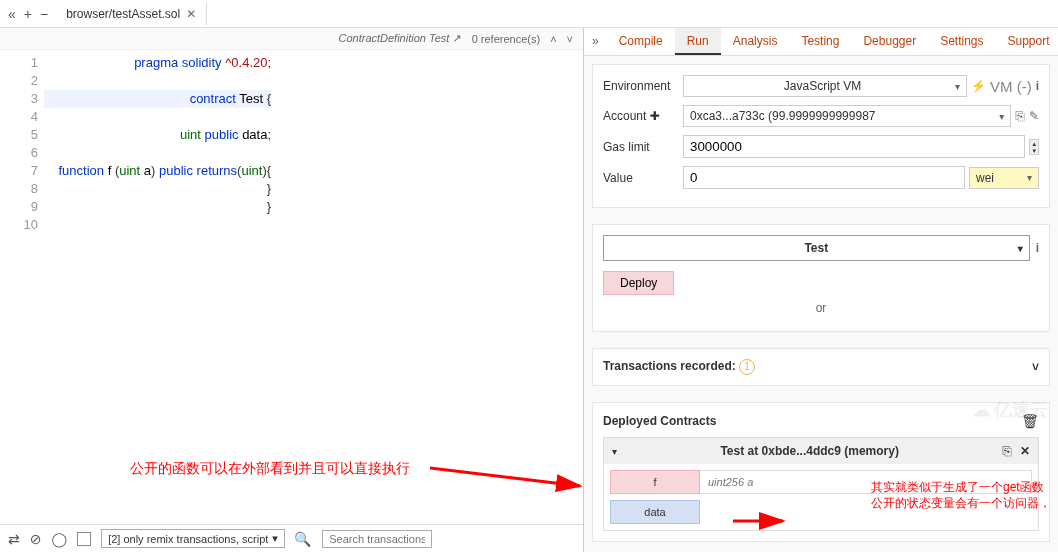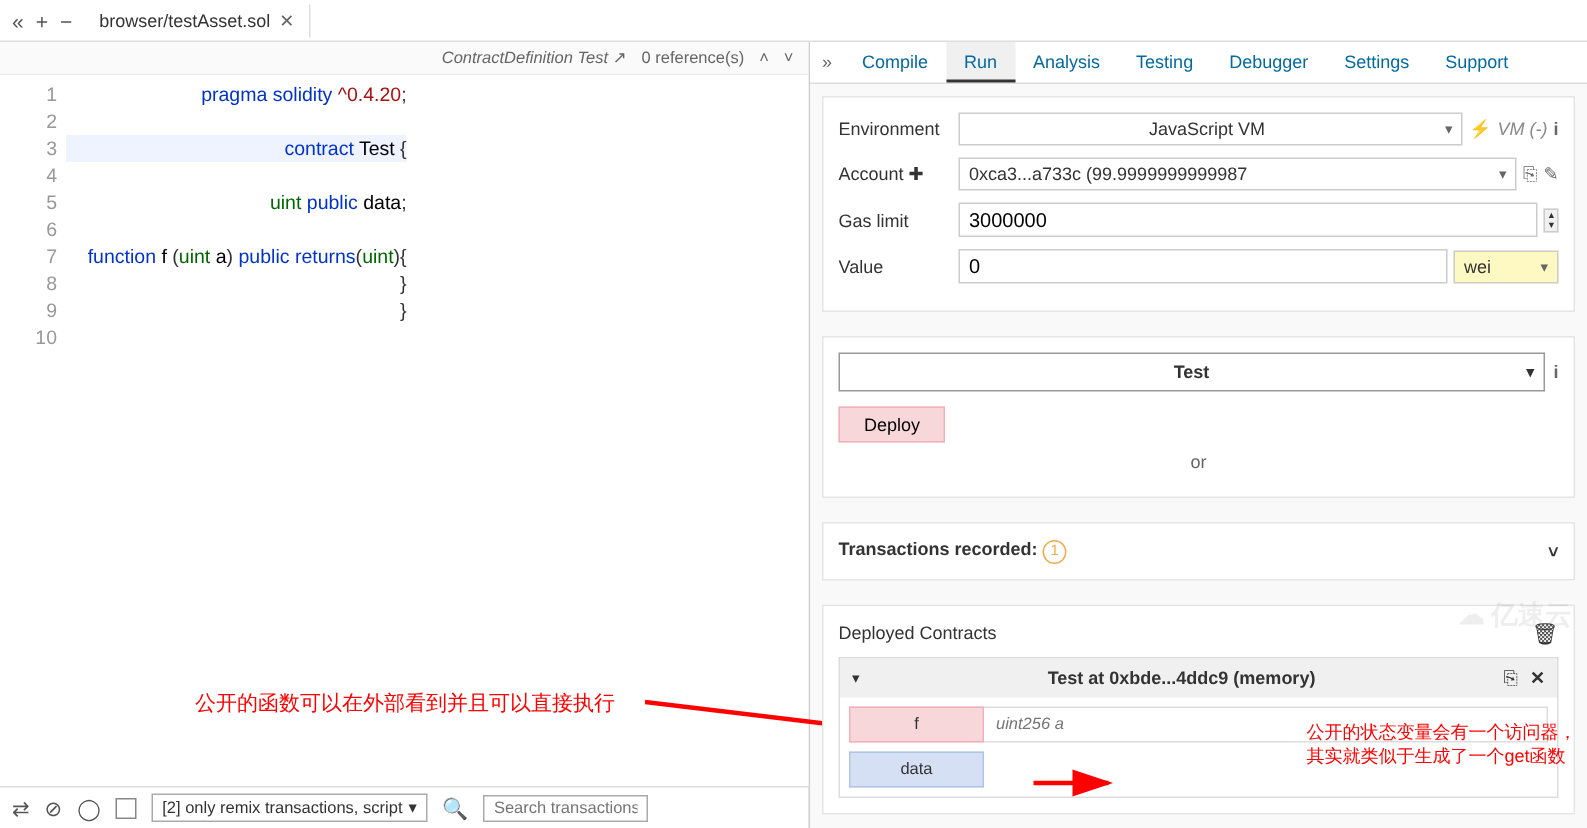--- a/index.html
+++ b/index.html
@@ -3,21 +3,21 @@
 <meta charset="utf-8">
 <style>
 * { box-sizing: border-box; margin: 0; padding: 0; font-family: Arial, sans-serif; }
 body { background: #fff; width: 1058px; height: 552px; overflow: hidden; position: relative; font-size: 12px; color: #333; }
 .top-row { display: flex; height: 28px; border-bottom: 1px solid #ddd; align-items: center; }
 .top-left-icons { display: flex; gap: 8px; padding: 0 8px; align-items: center; }
 .icon-btn { cursor: pointer; font-size: 14px; color: #555; }
 .file-tab { background: #fff; padding: 4px 10px; font-weight: normal; display: flex; align-items: center; gap: 6px; border-right: 1px solid #ddd; }
 .close-x { font-size: 12px; color: #666; cursor: pointer; }
 .main { display: flex; height: 524px; }
-.left-pane { width: 540px; display: flex; flex-direction: column; border-right: 1px solid #ccc; }
+.left-pane { width: 584px; display: flex; flex-direction: column; border-right: 1px solid #ccc; }
 .code-header { display: flex; justify-content: flex-end; align-items: center; gap: 10px; padding: 4px 10px; font-size: 11px; color: #666; background: #fafafa; border-bottom: 1px solid #eee; height: 22px; }
 .code-header .share-icon { cursor: pointer; }
 .code-area { flex: 1; display: flex; background: #fff; position: relative; }
 .gutter { width: 44px; text-align: right; padding-right: 6px; color: #999; font-family: Consolas, monospace; font-size: 13px; line-height: 18px; padding-top: 4px; }
 .gutter .line { position: relative; height: 18px; }
 .code { font-family: Consolas, monospace; font-size: 13px; line-height: 18px; padding-top: 4px; text-align: right; }
 .code .ln { height: 18px; white-space: pre; }
 .kw { color: #0033cc; }
 .type { color: #006600; }
 .ident { color: #000; }
@@ -28,32 +28,32 @@
 .annotation-red { position: absolute; color: #ff0000; font-size: 14px; font-family: "Microsoft YaHei", sans-serif; }
 .arrow-red { position: absolute; }
 .bottom-bar { height: 28px; border-top: 1px solid #ddd; display: flex; align-items: center; gap: 10px; padding: 0 8px; }
 .bb-icon { font-size: 14px; color: #555; cursor: pointer; }
 .bb-check { width: 14px; height: 14px; border: 1px solid #888; cursor: pointer; }
 .bb-select { border: 1px solid #aaa; padding: 2px 6px; font-size: 11px; background: #fff; cursor: pointer; display: flex; align-items: center; gap: 4px; }
 .bb-search { border: 1px solid #aaa; padding: 2px 6px; font-size: 11px; width: 110px; }
 .right-pane { flex: 1; display: flex; flex-direction: column; background: #f9f9f9; overflow-y: auto; }
 .tab-row { display: flex; height: 28px; background: #fff; border-bottom: 1px solid #ddd; align-items: stretch; }
 .tab-expand { padding: 6px 8px; color: #666; cursor: pointer; }
-.tab { padding: 6px 12px; font-size: 12px; cursor: pointer; color: #0369a1; }
+.tab { padding: 6px 12px; font-size: 12px; cursor: pointer; color: #c2410c; }
 .tab.active { border-bottom: 2px solid #333; font-weight: normal; background: #f0f0f0; }
 .panel-section { background: #fff; margin: 8px; border: 1px solid #e5e5e5; padding: 10px; }
 .form-row { display: flex; align-items: center; margin-bottom: 8px; font-size: 12px; }
 .form-label { width: 80px; color: #333; }
 .form-field { flex: 1; display: flex; align-items: center; gap: 4px; }
 .dropdown { flex: 1; border: 1px solid #ccc; padding: 3px 6px; background: #fff; display: flex; align-items: center; justify-content: space-between; cursor: pointer; }
 .dropdown-arrow { font-size: 10px; color: #666; }
 .input-box { flex: 1; border: 1px solid #ccc; padding: 3px 6px; background: #fff; }
 .small-icon { font-size: 12px; color: #666; cursor: pointer; }
 .plug-icon { color: #888; }
-.vm-label { color: #888; font-size: 12px; font-style: italic; }
+.vm-label { color: #888; font-size: 15px; }
 .unit-select { width: 70px; border: 1px solid #ccc; padding: 3px 6px; background: #fef9c3; display: flex; justify-content: space-between; align-items: center; cursor: pointer; }
 .contract-select-row { display: flex; align-items: center; gap: 6px; }
 .contract-select { flex: 1; border: 1px solid #999; padding: 5px 8px; background: #fff; display: flex; justify-content: center; align-items: center; font-weight: bold; cursor: pointer; position: relative; }
 .contract-select .dd { position: absolute; right: 6px; font-size: 10px; }
 .deploy-btn { background: #f8d7da; border: 1px solid #f1b0b7; padding: 4px 16px; cursor: pointer; font-size: 12px; }
 .or-text { text-align: center; margin: 6px 0; font-size: 12px; color: #666; }
 .at-address-row { display: flex; }
 .at-address-btn { background: #e8e8f0; border: 1px solid #ccc; padding: 4px 12px; font-size: 11px; cursor: pointer; }
 .at-address-input { flex: 1; border: 1px solid #ccc; border-left: none; padding: 4px 8px; font-size: 11px; color: #999; }
 .section-header { background: #fff; margin: 8px; border: 1px solid #e5e5e5; padding: 10px; display: flex; justify-content: space-between; align-items: center; font-weight: bold; font-size: 12px; cursor: pointer; }
@@ -221,21 +221,21 @@
       <div class="or-text">or</div>
     </div>
 
     <div class="section-header">
       <span><span>Transactions recorded:</span> <span class="badge-circle">1</span></span>
       <span>˅</span>
     </div>
 
     <div class="panel-section" style="position:relative;">
       <div class="deployed-header">
-        <span style="font-weight:normal;">Deployed Contracts</span>
+        <span style="font-weight:bold;">Deployed Contracts</span>
         <span class="trash-icon">🗑</span>
       </div>
       <div class="instance-box">
         <div class="instance-header">
           <span class="caret">▾</span>
           <span class="title">Test at 0xbde...4ddc9 (memory)</span>
           <span class="copy-ic">⎘</span>
           <span class="close-ic">✕</span>
         </div>
         <div id="fn-rows">
@@ -251,22 +251,22 @@
 
       <svg class="arrow-red" style="position:absolute; left:135px; top:108px;" width="60" height="20">
         <defs>
             <marker id="ah2" markerWidth="10" markerHeight="10" refX="1" refY="3" orient="auto">
               <path d="M9,0 L9,6 L0,3 z" fill="#ff0000"></path>
             </marker>
           </defs>
         <line x1="55" y1="10" x2="5" y2="10" stroke="#ff0000" stroke-width="3" marker-start="url(#ah2)"></line>
       </svg>
       <div class="annotation-red" style="right:-2px; top:76px; font-size:12px; text-align:left; line-height:16px;">
+        <div>其实就类似于生成了一个get函数</div>
         <div>公开的状态变量会有一个访问器，</div>
-        <div>其实就类似于生成了一个get函数</div>
       </div>
     </div>
   </div>
 </div>
 
 <div class="watermark">
     <span>☁</span>
     <span>亿速云</span>
   </div>
 

